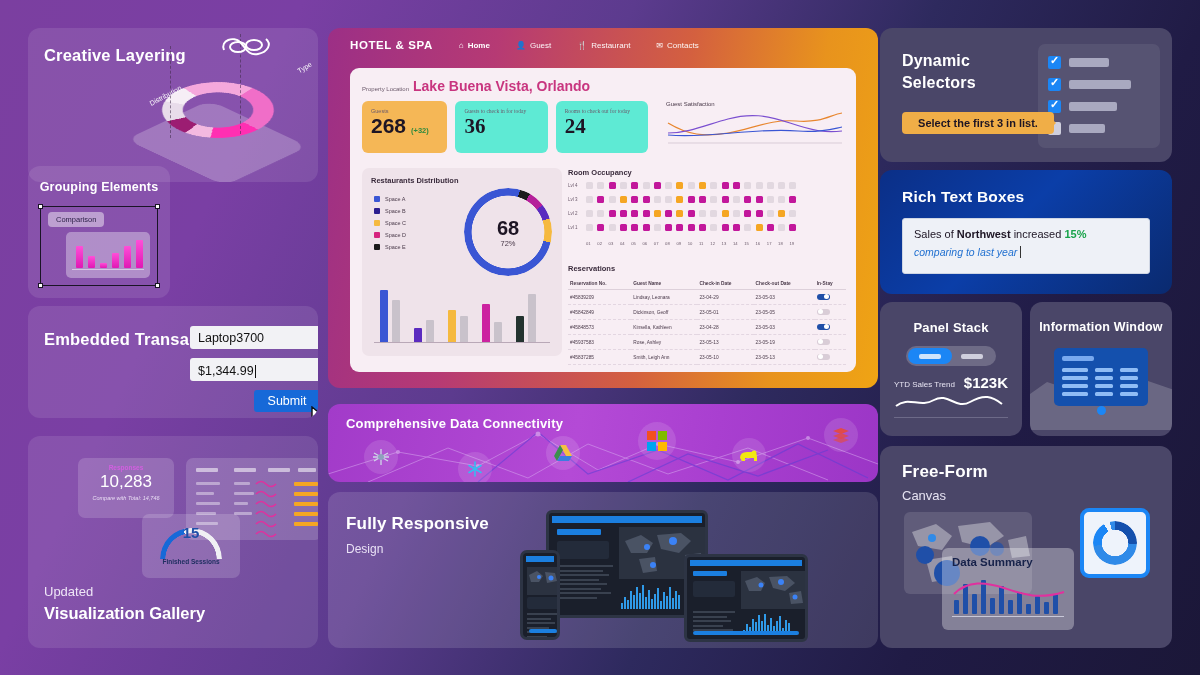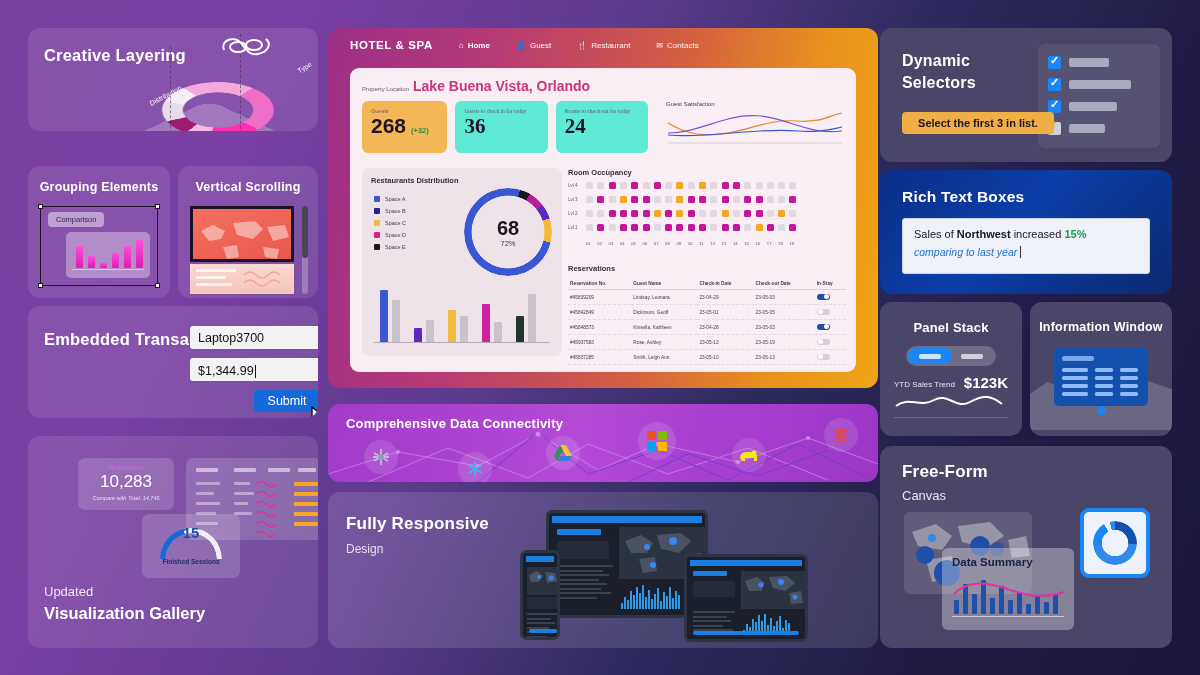--- a/index.html
+++ b/index.html
@@ -10,21 +10,21 @@
     color:#fff;
   }
   #root { position:relative; width:1200px; height:675px; }
 
   
   .panel { position:absolute; border-radius:12px; overflow:hidden; }
   .ptitle { font-weight:bold; letter-spacing:.2px; }
 
   
   .lpanel { background:rgba(255,255,255,.10); }
-  #p-creative { left:28px; top:28px; width:290px; height:103px; }
+  #p-creative { left:28px; top:28px; width:290px; height:154px; }
   #p-creative .ptitle { position:absolute; left:16px; top:18px; font-size:16.5px; }
   .iso-wrap { position:absolute; right:0px; top:4px; width:200px; height:126px; }
   .iso-plate {
     position:absolute; left:40px; top:52px; width:118px; height:118px;
     background:rgba(255,255,255,.22); border-radius:16px;
     transform: rotateX(62deg) rotateZ(45deg) scale(1.18,1);
   }
   .donut-iso { position:absolute; left:44px; top:22px; width:112px; height:112px;
     transform: rotateX(60deg) rotateZ(38deg); }
   .donut-iso .ring { width:112px; height:112px; border-radius:50%;
@@ -61,21 +61,21 @@
   .txtin { position:absolute; left:162px; width:130px; height:23px; background:#f2f2f5; border-radius:3px;
            color:#111; font-size:12.5px; padding:3px 8px; display:flex; align-items:center; }
   #in-name { top:20px; }
   #in-amt  { top:52px;align-items:flex-end; }
   .caret { display:inline-block; width:1px; height:13px; background:#111; margin-left:1px; }
   #btn-submit { position:absolute; left:226px; top:84px; width:66px; height:22px; background:#1669d8;
     border:none; border-radius:3px; color:#fff; font-size:12.5px; font-family:inherit; }
 
   #p-gallery { left:28px; top:436px; width:290px; height:212px; }
   .g-card { position:absolute; background:rgba(255,255,255,.16); border-radius:7px; }
-  #g-resp { left:50px; top:22px; width:96px; height:52px; text-align:center; }
+  #g-resp { left:50px; top:22px; width:96px; height:60px; text-align:center; }
   #g-resp .lbl { font-size:6.5px; color:#d25fe0; margin-top:6px; font-weight:bold; }
   #g-resp .big { font-size:17px; color:#fff; margin-top:1px; }
   #g-resp .sub { font-size:5.5px; color:#e8dcf3; font-style:italic; margin-top:3px; }
   #g-table { left:158px; top:22px; width:136px; height:82px; }
   .gt-h { position:absolute; height:4px; background:rgba(255,255,255,.55); border-radius:1px; }
   .gt-r { position:absolute; height:3px; background:rgba(255,255,255,.4); border-radius:1px; }
   .gt-o { position:absolute; height:4px; background:#f5a623; border-radius:1px; }
   #g-gauge { left:114px; top:78px; width:98px; height:64px; display:flex; flex-direction:column;
              align-items:center; justify-content:center; }
   .gauge { position:relative; width:62px; height:32px; overflow:hidden; }
@@ -264,40 +264,20 @@
       <div class="mbase"></div>
       <div class="mbar" style="left:10px;height:22px;"></div>
       <div class="mbar" style="left:22px;height:12px;"></div>
       <div class="mbar" style="left:34px;height:5px;"></div>
       <div class="mbar" style="left:46px;height:15px;"></div>
       <div class="mbar" style="left:58px;height:22px;"></div>
       <div class="mbar" style="left:70px;height:28px;"></div>
     </div>
   </div>
 
-  <div class="panel lpanel" id="p-scroll">
-    <div class="ptitle">Vertical Scrolling</div>
-    <div class="scr-shot">
-      <div class="map"></div>
-      <svg width="104" height="56" viewBox="0 0 104 56" style="position:absolute;inset:0;opacity:.45">
-        <path d="M8 22 L20 16 L32 22 L28 30 L16 32 Z M40 14 L62 12 L70 20 L60 30 L44 26 Z M74 18 L92 16 L96 28 L80 32 Z M30 38 L44 36 L46 48 L34 50 Z M70 38 L86 40 L84 50 L72 48 Z" fill="#fff"></path>
-      </svg>
-    </div>
-    <div class="scr-lower">
-      <div class="scr-row" style="left:6px;top:5px;width:40px;"></div>
-      <div class="scr-row" style="left:6px;top:12px;width:30px;"></div>
-      <div class="scr-row" style="left:6px;top:19px;width:36px;"></div>
-      <svg width="48" height="26" viewBox="0 0 48 26" style="position:absolute;right:4px;top:3px;">
-        <path d="M2 8 q6 -6 12 0 t12 0 t12 0" fill="none" stroke="#f3a79b" stroke-width="1.5"></path>
-        <path d="M2 16 q6 -6 12 0 t12 0 t12 0" fill="none" stroke="#f3a79b" stroke-width="1.5"></path>
-      </svg>
-    </div>
-    <div class="scr-track"></div>
-    <div class="scr-thumb"></div>
-  </div>
 
   <div class="panel lpanel" id="p-embed">
     <div class="ptitle">Embedded Transactions</div>
     <div class="txtin" id="in-name">
       <span>Laptop3700</span>
     </div>
     <div class="txtin" id="in-amt">
       <span>$1,344.99</span>
         <span class="caret"></span>
     </div>

